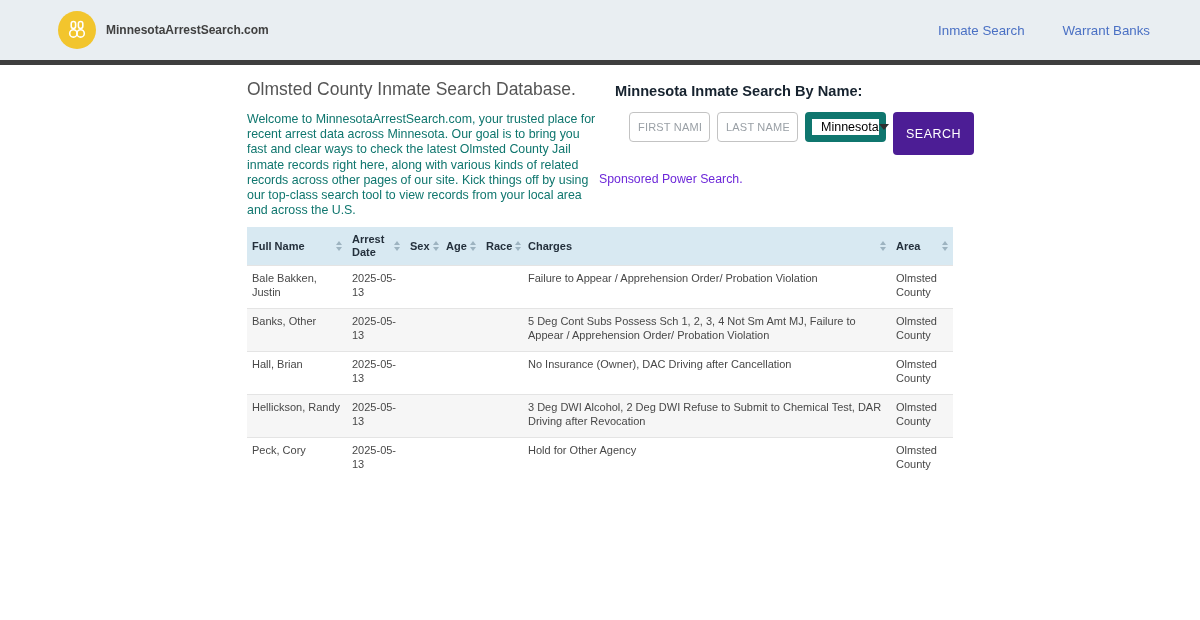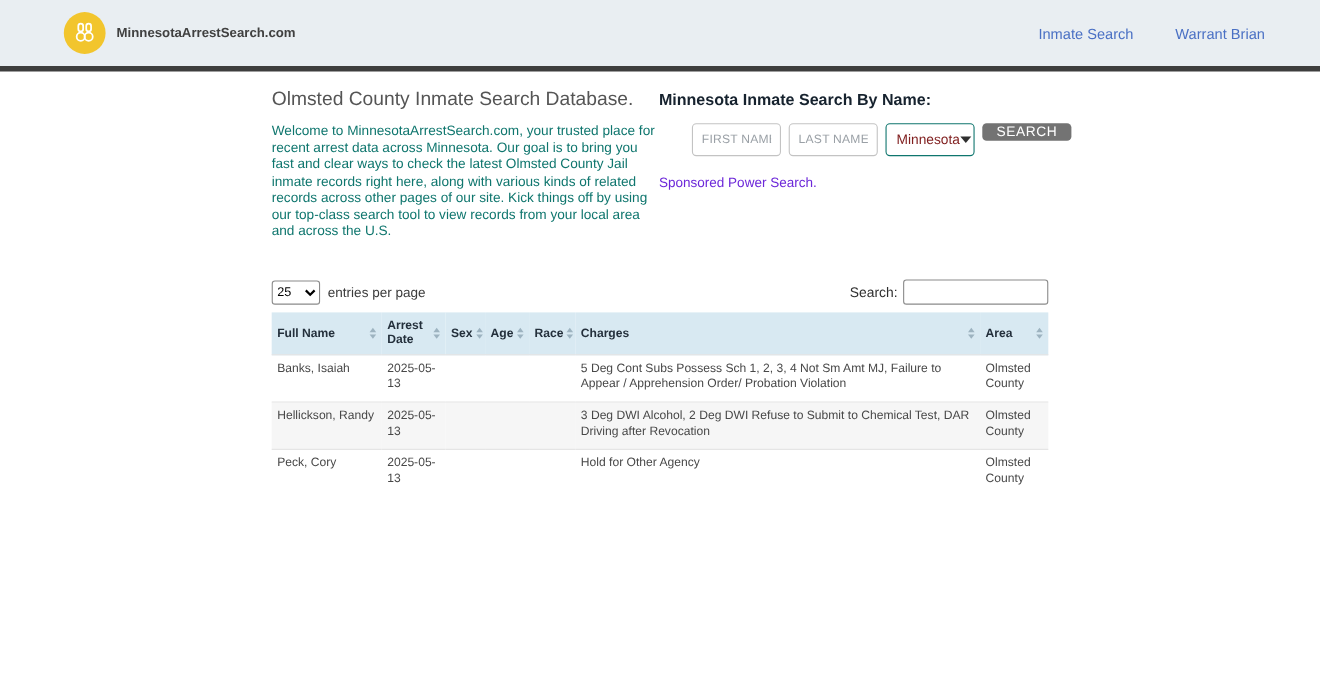--- a/index.html
+++ b/index.html
@@ -18,31 +18,31 @@
 
   
   .container { width:706px; margin:0 auto; }
   .content-cols { display:flex; margin-top:10px; }
   .left-col  { width:352px; flex:0 0 auto; }
   .right-col { flex:1; }
 
   .page-title { font-size:17.5px; font-weight:400; color:#555; margin:4px 0 12px; }
   .intro-p { font-size:12.4px; line-height:15.2px; color:#0f766e; margin-bottom:9px; }
 
-  .panel-heading { font-size:14.6px; font-weight:700; color:#16222e; margin:8px 0 13px; }
+  .panel-heading { font-size:14.6px; font-weight:700; color:#16222e; margin:8px 16px 13px; }
   .form-row { display:flex; gap:7px;padding-left:30px; }
   .name-field { width:81px; height:30px; border:1px solid #c3c3c3; border-radius:4px;
     padding:0 8px; font-size:11px; color:#333; font-family:"Liberation Sans",sans-serif; }
   .name-field::placeholder { color:#9aa0a6; letter-spacing:.2px; }
-  .state-select { width:81px; height:30px; border:1px solid #0f766e; border-radius:4px;
+  .state-select { width:81px; height:30px; border:7px solid #0f766e; border-radius:4px;
     background:#fff; display:flex; align-items:center; justify-content:space-between;
-    padding:0 9px; font-size:12.5px; color:#7f1d1d; cursor:pointer; }
+    padding:0 9px; font-size:12.5px; color:#000000; cursor:pointer; }
   .select-caret { width:0; height:0; border-left:5px solid transparent;
     border-right:5px solid transparent; border-top:6px solid #2f2f2f; }
-  .search-btn { width:81px; height:16px; background:#737373; border:none; border-radius:4px;
+  .search-btn { width:81px; height:43px; background:#4c1d95; border:none; border-radius:4px;
     color:#fff; font-size:12.5px; letter-spacing:.5px; cursor:pointer;
     font-family:"Liberation Sans",sans-serif; }
   .sponsored { margin-top:17px; font-size:12.3px; color:#6d28d9; }
 
   
   .table-controls { display:flex; align-items:center; margin-top:27px; margin-bottom:7px; }
   .page-size-select { width:44px; height:22px; font-size:11.5px; border:1px solid #8a8a8a;
     border-radius:3px; background:#fff; font-family:"Liberation Sans",sans-serif; }
   .entries-label { font-size:12.3px; color:#3c3c3c; margin-left:7px; }
   .search-wrap { margin-left:auto; display:flex; align-items:center; }
@@ -75,21 +75,21 @@
         <rect x="6.2" y="3.5" width="4.4" height="7" rx="2.2"></rect>
         <rect x="13.4" y="3.5" width="4.4" height="7" rx="2.2"></rect>
         <circle cx="8.4" cy="15.4" r="3.7"></circle>
         <circle cx="15.6" cy="15.4" r="3.7"></circle>
       </svg>
     </span>
   </div>
   <div class="brand-name">MinnesotaArrestSearch.com</div>
   <nav class="nav">
       <a>Inmate Search</a>
-      <a>Warrant Brian</a>
+      <a>Warrant Banks</a>
     </nav>
 </header>
 <div class="dark-bar"></div>
 
 <div class="container">
   <div class="content-cols">
 
     <div class="left-col">
       <h1 class="page-title">Olmsted County Inmate Search Database.</h1>
       <p class="intro-p">Welcome to MinnesotaArrestSearch.com, your trusted place for recent arrest data across Minnesota. Our goal is to bring you fast and clear ways to check the latest Olmsted County Jail inmate records right here, along with various kinds of related records across other pages of our site. Kick things off by using our top-class search tool to view records from your local area and across the U.S.</p>
@@ -103,30 +103,20 @@
         <div class="state-select">
           <span>Minnesota</span>
           <span class="select-caret"></span>
         </div>
         <button class="search-btn">SEARCH</button>
       </div>
       <div class="sponsored">Sponsored Power Search.</div>
     </div>
   </div>
 
-  <div class="table-controls">
-    <select class="page-size-select">
-      <option>25</option>
-    </select>
-    <span class="entries-label">entries per page</span>
-    <div class="search-wrap">
-      <span class="search-label">Search:</span>
-      <input class="table-search-input" type="text" value="" style="">
-    </div>
-  </div>
 
   <table>
     <colgroup>
       <col style="width:100px">
         <col style="width:58px">
         <col style="width:36px">
       <col style="width:40px">
         <col style="width:42px">
         <col style="width:368px">
       <col style="width:62px">
@@ -193,26 +183,44 @@
               <span class="sort-icon">
                 <span class="tri-up"></span>
                 <span class="tri-down"></span>
               </span>
             </div>
           </th>
         </tr>
       </thead>
     <tbody id="tbody-rows">
         <tr>
-          <td>Banks, Isaiah</td>
+          <td>Bale Bakken, Justin</td>
+          <td>2025-05-13</td>
+          <td></td>
+          <td></td>
+          <td></td>
+          <td>Failure to Appear / Apprehension Order/ Probation Violation</td>
+          <td>Olmsted County</td>
+        </tr>
+        <tr>
+          <td>Banks, Other</td>
           <td>2025-05-13</td>
           <td></td>
           <td></td>
           <td></td>
           <td>5 Deg Cont Subs Possess Sch 1, 2, 3, 4 Not Sm Amt MJ, Failure to Appear / Apprehension Order/ Probation Violation</td>
+          <td>Olmsted County</td>
+        </tr>
+        <tr>
+          <td>Hall, Brian</td>
+          <td>2025-05-13</td>
+          <td></td>
+          <td></td>
+          <td></td>
+          <td>No Insurance (Owner), DAC Driving after Cancellation</td>
           <td>Olmsted County</td>
         </tr>
         <tr>
           <td>Hellickson, Randy</td>
           <td>2025-05-13</td>
           <td></td>
           <td></td>
           <td></td>
           <td>3 Deg DWI Alcohol, 2 Deg DWI Refuse to Submit to Chemical Test, DAR Driving after Revocation</td>
           <td>Olmsted County</td>

